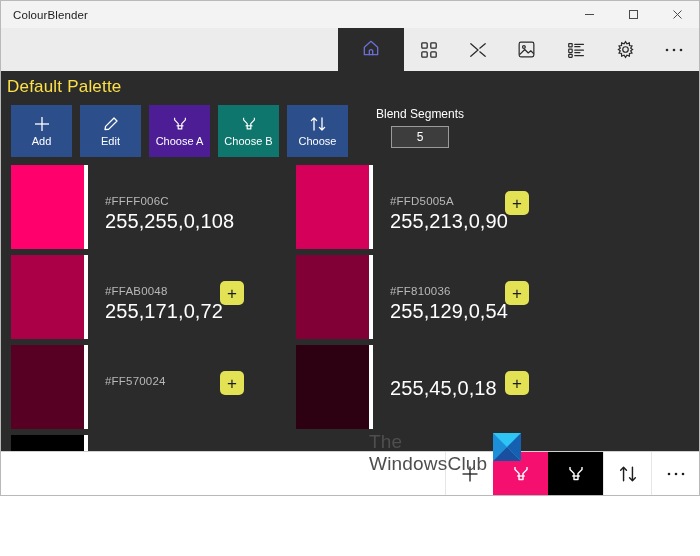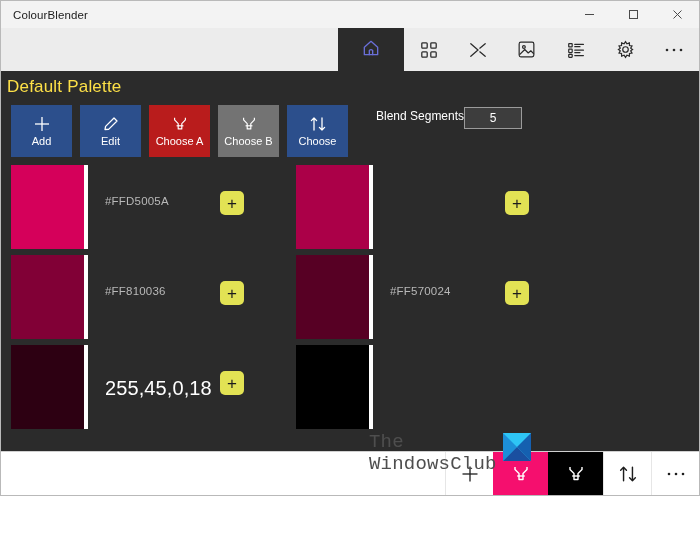--- a/index.html
+++ b/index.html
@@ -109,28 +109,28 @@
     height: 52px;
     background: #2c4f8c;
     display: flex;
     flex-direction: column;
     align-items: center;
     justify-content: center;
     color: #ffffff;
     gap: 3px;
   }
   .cmdbtn .lbl { font-size: 11px; line-height: 11px; }
-  .cmdbtn.pink { background: #b91c1c; }
-  .cmdbtn.black { background: #737373; }
+  .cmdbtn.pink { background: #4c1d95; }
+  .cmdbtn.black { background: #0f766e; }
   .cmdbtn svg { display:block; }
 
   .segments {
     margin-left: 20px;
     display: flex;
-    flex-direction: row;
+    flex-direction: column;
     align-items: center;
     padding-top: 2px;
   }
   .segments-label {
     color: #ffffff;
     font-size: 12px;
     margin-bottom: 5px;
   }
   .segments-input {
     width: 58px;
@@ -208,21 +208,21 @@
     left: 368px;
     top: 430px;
     pointer-events: none;
     display: flex;
     align-items: flex-start;
   }
   .wm-text {
     color: #4e4e4e;
     font-size: 19px;
     line-height: 22px;
-    font-family: Liberation Mono, monospace;
+    font-family: Liberation Sans, sans-serif;
     letter-spacing: 0.2px;
     white-space: pre-line;
   }
   .wm-logo {
     width: 28px; height: 28px;
     margin-left: 6px;
     margin-top: 2px;
   }
 
   
@@ -400,38 +400,52 @@
     </div>
 
     <div class="segments">
       <div class="segments-label">Blend Segments</div>
       <input class="segments-input" type="text" value="5" style="">
     </div>
   </div>
 
   <div class="grid">
 
+    <div class="swatch-row">
+      <div class="chip" style="background:#FF006C"></div>
+      <div class="chip-meta">
+        <div class="hexcode">#FFFF006C</div>
+        <div class="argb">255,255,0,108</div>
+      </div>
+
+    </div>
 
     <div class="swatch-row">
       <div class="chip" style="background:#D5005A"></div>
       <div class="chip-meta">
         <div class="hexcode">#FFD5005A</div>
+        <div class="argb">255,213,0,90</div>
       </div>
       <div class="plus-chip">+</div>
     </div>
 
     <div class="swatch-row">
       <div class="chip" style="background:#AB0048"></div>
+      <div class="chip-meta">
+        <div class="hexcode">#FFAB0048</div>
+        <div class="argb">255,171,0,72</div>
+      </div>
       <div class="plus-chip">+</div>
     </div>
 
     <div class="swatch-row">
       <div class="chip" style="background:#810036"></div>
       <div class="chip-meta">
         <div class="hexcode">#FF810036</div>
+        <div class="argb">255,129,0,54</div>
       </div>
       <div class="plus-chip">+</div>
     </div>
 
     <div class="swatch-row">
       <div class="chip" style="background:#570024"></div>
       <div class="chip-meta">
         <div class="hexcode">#FF570024</div>
       </div>
       <div class="plus-chip">+</div>

